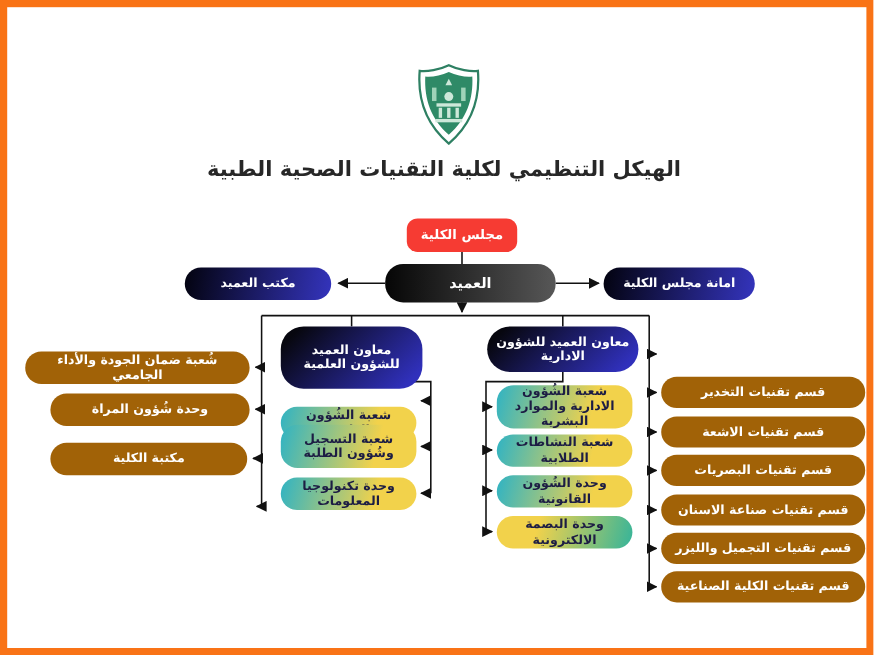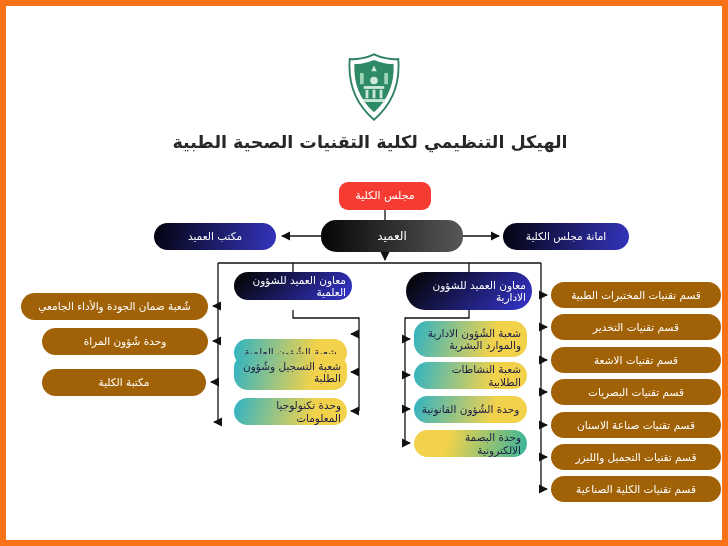--- a/index.html
+++ b/index.html
@@ -8,21 +8,21 @@
     font-family:"DejaVu Sans",sans-serif;overflow:hidden;border:6px solid #f97316;box-sizing:border-box;
   }
   #connectors{position:absolute;left:0;top:0;width:728px;height:546px;pointer-events:none;}
   .title{
     position:absolute;left:0;top:126px;width:728px;text-align:center;
     font-size:17.5px;font-weight:bold;color:#272727;direction:rtl;
   }
   .logo{position:absolute;left:340px;top:46px;width:56px;height:70px;}
   .node{
     position:absolute;display:flex;align-items:center;justify-content:center;
-    text-align:right;color:#ffffff;font-weight:normal;direction:rtl;
+    text-align:center;color:#ffffff;font-weight:bold;direction:rtl;
     line-height:1.18;box-sizing:border-box;padding:2px 6px;
   }
   .red{background:#f63b33;border-radius:9px;font-size:11px;}
   .dark{background:linear-gradient(90deg,#060606,#575757);border-radius:15px;font-size:12px;}
   .navy{background:linear-gradient(100deg,#03030f,#3434bd);border-radius:14px;font-size:10.5px;}
   .navy2{background:linear-gradient(135deg,#07070f 10%,#3030bb 90%);border-radius:19px;font-size:10.5px;}
   .green{background:#a16207;border-radius:13.5px;font-size:10.5px;}
   .grad{background:linear-gradient(105deg,#2fb3c4,#f2d24b 70%);border-radius:14px;font-size:10.5px;color:#1d1d44;}
   .grad.rev{background:linear-gradient(105deg,#f2d24b 30%,#35b49a);}
 </style>
@@ -88,37 +88,36 @@
       <line x1="535" y1="419" x2="541" y2="419" marker-end="url(#ar)"></line>
       <line x1="535" y1="451" x2="541" y2="451" marker-end="url(#ar)"></line>
       <line x1="535" y1="483" x2="541" y2="483" marker-end="url(#ar)"></line>
     </g>
   </svg>
 
   <div class="node red" style="left:333px;top:176px;width:92px;height:28px;">مجلس الكلية</div>
   <div class="node dark" style="left:315px;top:214px;width:142px;height:32px;">العميد</div>
   <div class="node navy" style="left:148px;top:217px;width:122px;height:27px;border-radius:14px;">مكتب العميد</div>
   <div class="node navy" style="left:497px;top:217px;width:126px;height:27px;border-radius:14px;">امانة مجلس الكلية</div>
-  <div class="node navy2" style="left:228px;top:266px;width:118px;height:28px;">معاون العميد للشؤون العلمية</div>
+  <div class="node navy2" style="left:228px;top:266px;width:118px;height:52px;">معاون العميد للشؤون العلمية</div>
   <div class="node navy2" style="left:400px;top:266px;width:126px;height:38px;">معاون العميد للشؤون الادارية</div>
 
   <div class="node green" style="left:15px;top:287px;width:187px;height:27px;">شُعبة ضمان الجودة والأداء الجامعي</div>
   <div class="node green" style="left:36px;top:322px;width:166px;height:27px;">وحدة شُؤون المراة</div>
   <div class="node green" style="left:36px;top:363px;width:164px;height:27px;">مكتبة الكلية</div>
 
   <div class="node grad" style="left:228px;top:333px;width:113px;height:27px;">شعبة الشُؤون العلمية</div>
   <div class="node grad" style="left:228px;top:348px;width:113px;height:36px;">شعبة التسجيل وشُؤون الطلبة</div>
   <div class="node grad" style="left:228px;top:392px;width:113px;height:27px;">وحدة تكنولوجيا المعلومات</div>
 
   <div class="node grad" style="left:408px;top:315px;width:113px;height:36px;">شعبة الشُؤون الادارية والموارد البشرية</div>
   <div class="node grad" style="left:408px;top:356px;width:113px;height:27px;">شعبة النشاطات الطلابية</div>
   <div class="node grad" style="left:408px;top:390px;width:113px;height:27px;">وحدة الشُؤون القانونية</div>
   <div class="node grad rev" style="left:408px;top:424px;width:113px;height:27px;">وحدة البصمة الالكترونية</div>
 
-  <div class="node green" style="left:545px;top:276px;width:170px;height:26px;">قسم تقنيات المختبرات الطبية</div>
   <div class="node green" style="left:545px;top:341px;width:170px;height:26px;">قسم تقنيات الاشعة</div>
   <div class="node green" style="left:545px;top:308px;width:170px;height:26px;">قسم تقنيات التخدير</div>
   <div class="node green" style="left:545px;top:373px;width:170px;height:26px;">قسم تقنيات البصريات</div>
   <div class="node green" style="left:545px;top:406px;width:170px;height:26px;">قسم تقنيات صناعة الاسنان</div>
   <div class="node green" style="left:545px;top:438px;width:170px;height:26px;">قسم تقنيات التجميل والليزر</div>
   <div class="node green" style="left:545px;top:470px;width:170px;height:26px;">قسم تقنيات الكلية الصناعية</div>
 
 </div>
 
 </body></html>

